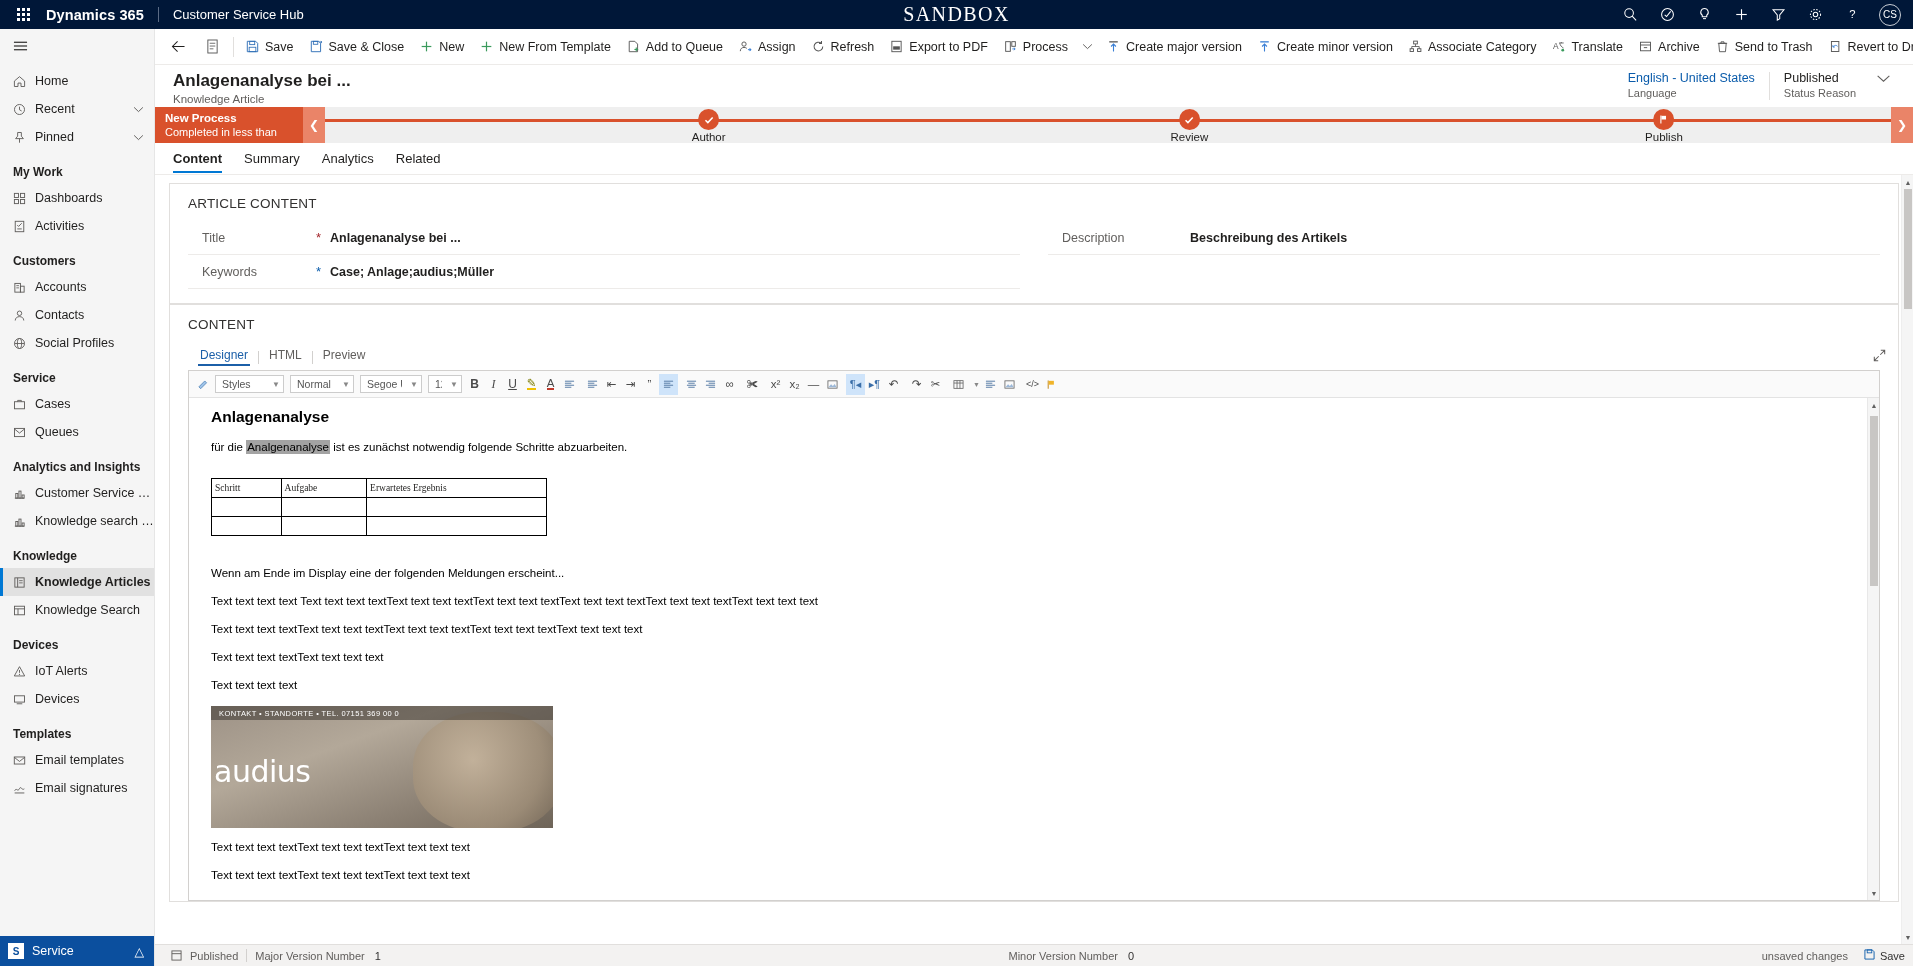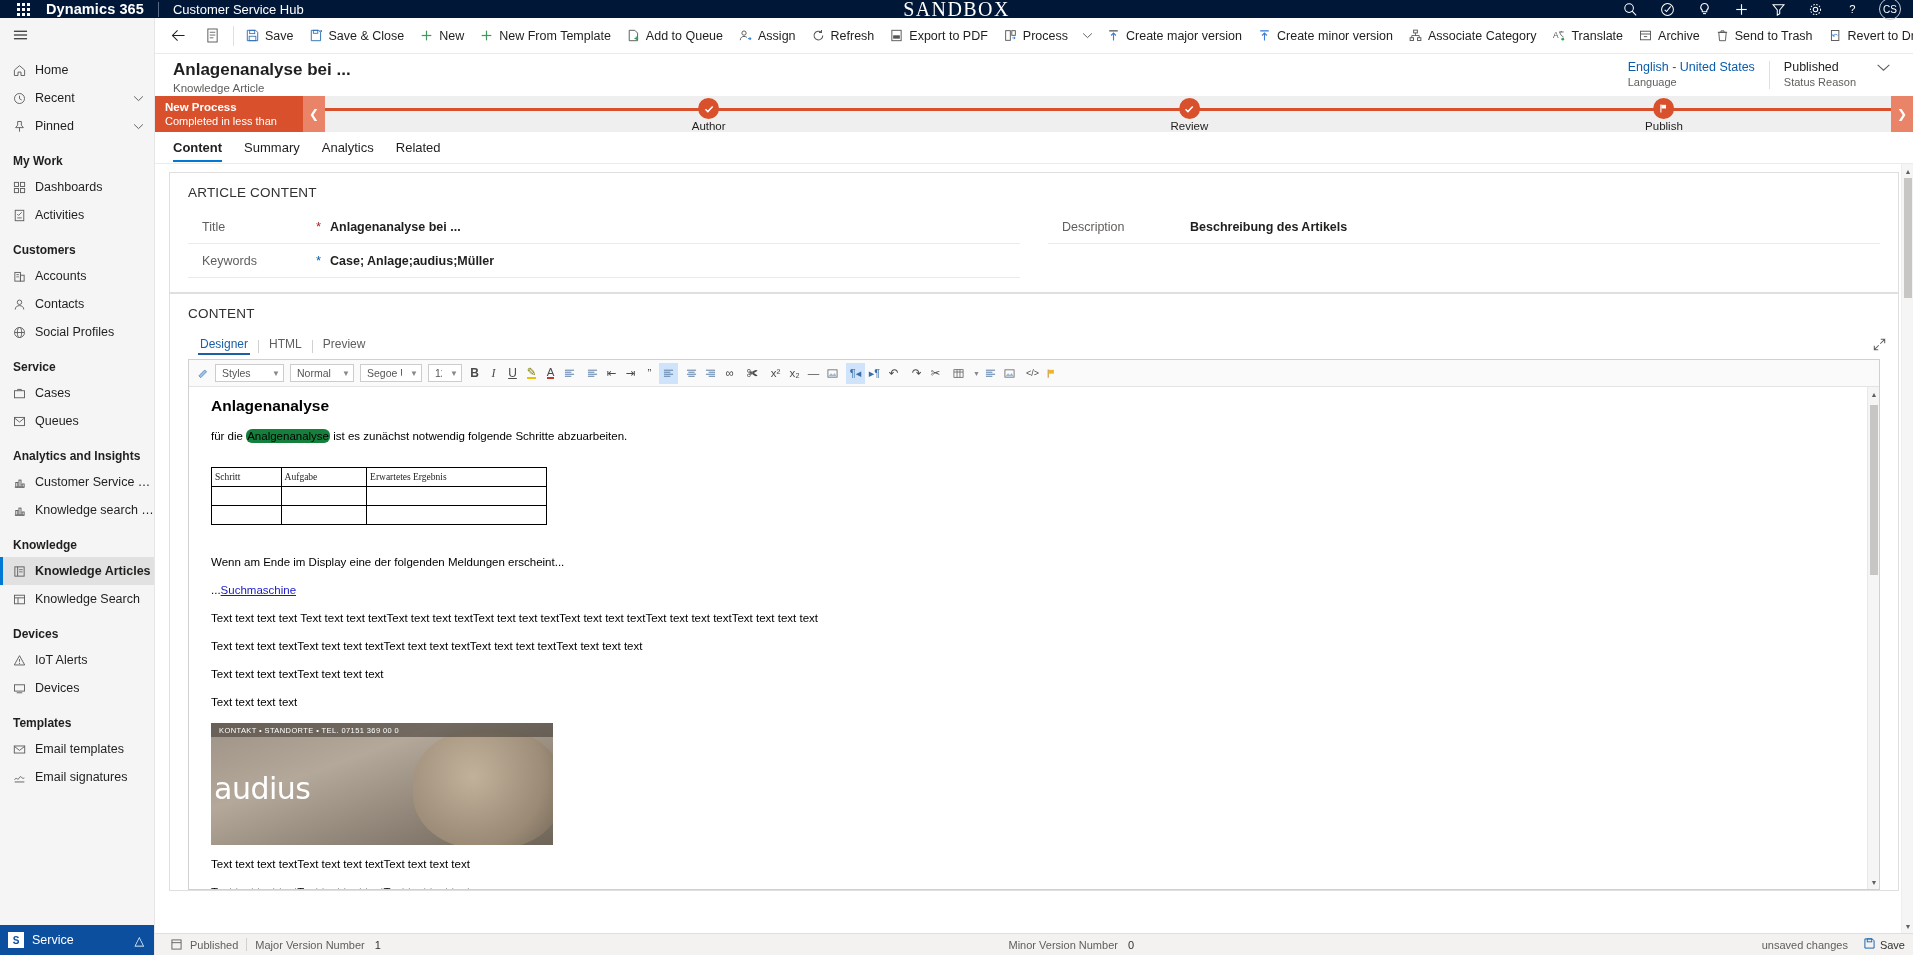--- a/index.html
+++ b/index.html
@@ -7,21 +7,21 @@
     width: 1913px; height: 966px;
     font-family: "Liberation Sans", sans-serif;
     background: #ffffff;
     overflow: hidden;
     font-size: 13px;
     color: #252423;
   }
 
   
   #topnav {
-    height: 18px; background: #001738; color: #fff;
+    height: 29px; background: #001738; color: #fff;
     display: flex; align-items: center; position: relative;
   }
   #waffle { width: 46px; display: flex; align-items: center; justify-content: center; cursor: pointer; }
   .waffle-grid { display: grid; grid-template-columns: repeat(3, 3px); grid-template-rows: repeat(3, 3px); gap: 2px; }
   .waffle-grid i { background: #fff; width: 3px; height: 3px; display: block; }
   #brand { font-size: 14.5px; font-weight: bold; letter-spacing: .1px; padding-right: 14px; }
   .topdiv { width: 1px; height: 15px; background: #5b6b85; }
   #appname { font-size: 13px; padding-left: 14px; font-weight: normal; }
   #sandbox {
     position: absolute; left: 0; right: 0; text-align: center;
@@ -173,21 +173,21 @@
     padding: 0 3px 0 6px; font-size: 10.5px; color: #555; margin: 0 3px; flex: none; cursor: pointer;
   }
   .tb-sel .cap { overflow: hidden; white-space: nowrap; }
   .tb-sel .ar { margin-left: auto; padding-left: 8px; color: #888; font-size: 8px; }
   .tb-gap { width: 4px; flex: none; }
 
   #edbody { background: #fff; height: 502px; position: relative; overflow: hidden; }
   #edcontent { padding: 10px 0 0 22px; }
   #edcontent h1 { font-size: 15.5px; font-weight: bold; margin-bottom: 14px; color:#000; }
   .ep { font-size: 11.5px; color: #000; margin-bottom: 14px; line-height: 14px; }
-  .hl { background: #15803d; padding: 1px 1px; border-radius: 6px; }
+  .hl { background: #a3a3a3; padding: 1px 1px; }
   .elink { color: #1919c4; text-decoration: underline; cursor: pointer; }
   #etable { border-collapse: collapse; width: 336px; margin: 24px 0 30px 0; }
   #etable td, #etable th {
     border: 1px solid #000; height: 19px; font-size: 9.5px; padding: 1px 3px;
     font-family: "Liberation Serif", serif; text-align: left; font-weight: normal;
   }
   #banner {
     width: 342px; height: 122px; margin: 8px 0 12px 0; position: relative; overflow: hidden;
     background: linear-gradient(160deg,#9d9286 0%,#b3a899 35%,#8d8275 70%,#6e6458 100%);
   }
@@ -954,23 +954,20 @@
                       <td></td>
                     </tr>
                   <tr>
                       <td></td>
                       <td></td>
                       <td></td>
                     </tr>
                 </tbody>
               </table>
               <div class="ep">Wenn am Ende im Display eine der folgenden Meldungen erscheint...</div>
-              <div class="ep">
-                <span>...</span><span class="elink">Suchmaschine</span>
-              </div>
               <div class="ep">Text text text text Text text text textText text text textText text text textText text text textText text text textText text text text</div>
               <div class="ep">Text text text textText text text textText text text textText text text textText text text text</div>
               <div class="ep">Text text text textText text text text</div>
               <div class="ep">Text text text text</div>
               <div id="banner">
                 <div class="face"></div>
                 <div class="bar">KONTAKT • STANDORTE • TEL. 07151 369 00 0</div>
                 <div class="logo">audius</div>
               </div>
               <div class="ep">Text text text textText text text textText text text text</div>

